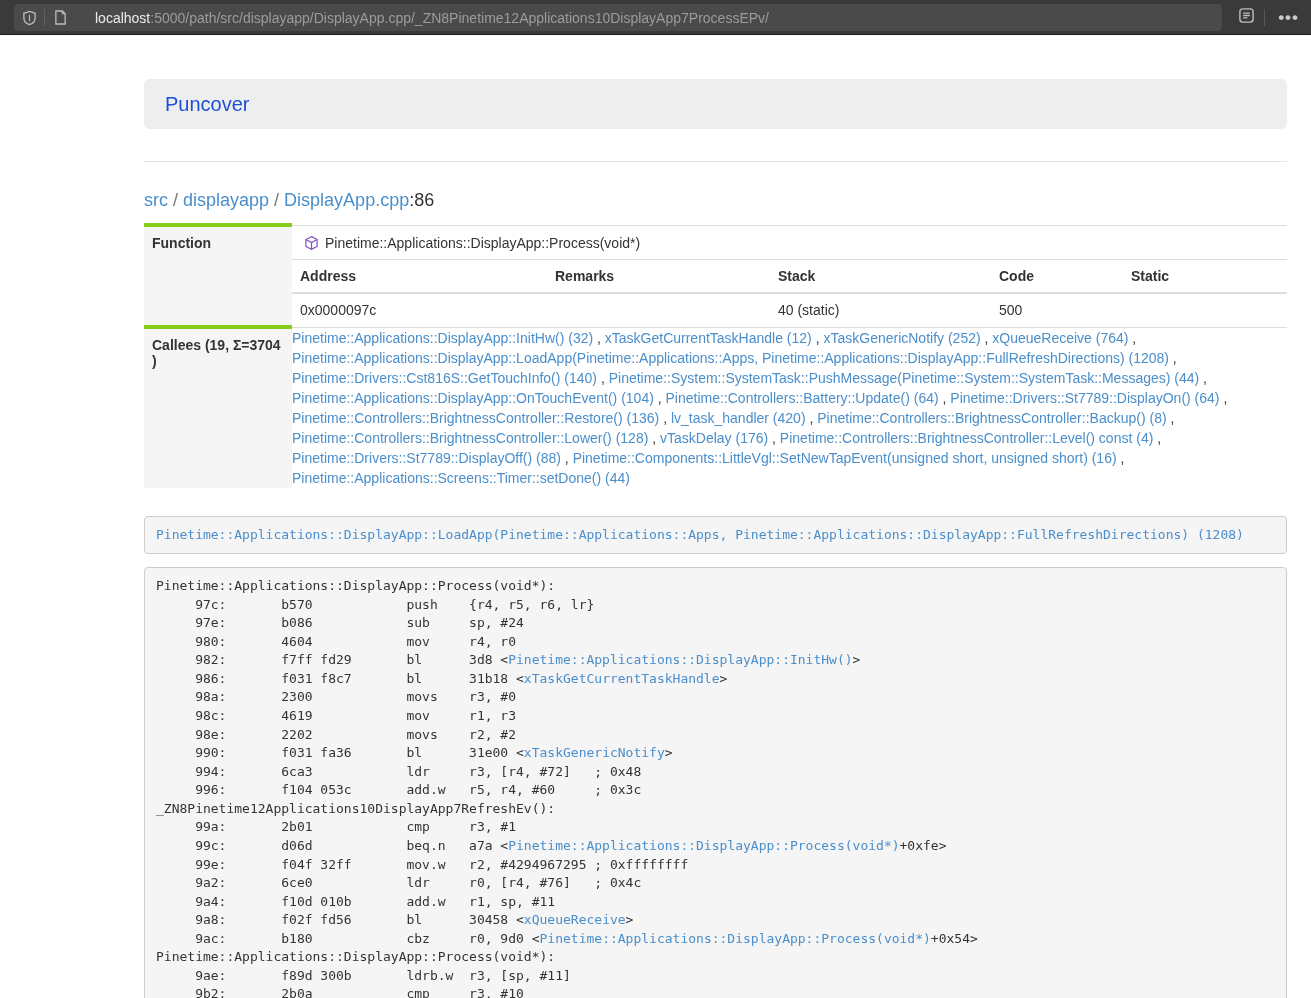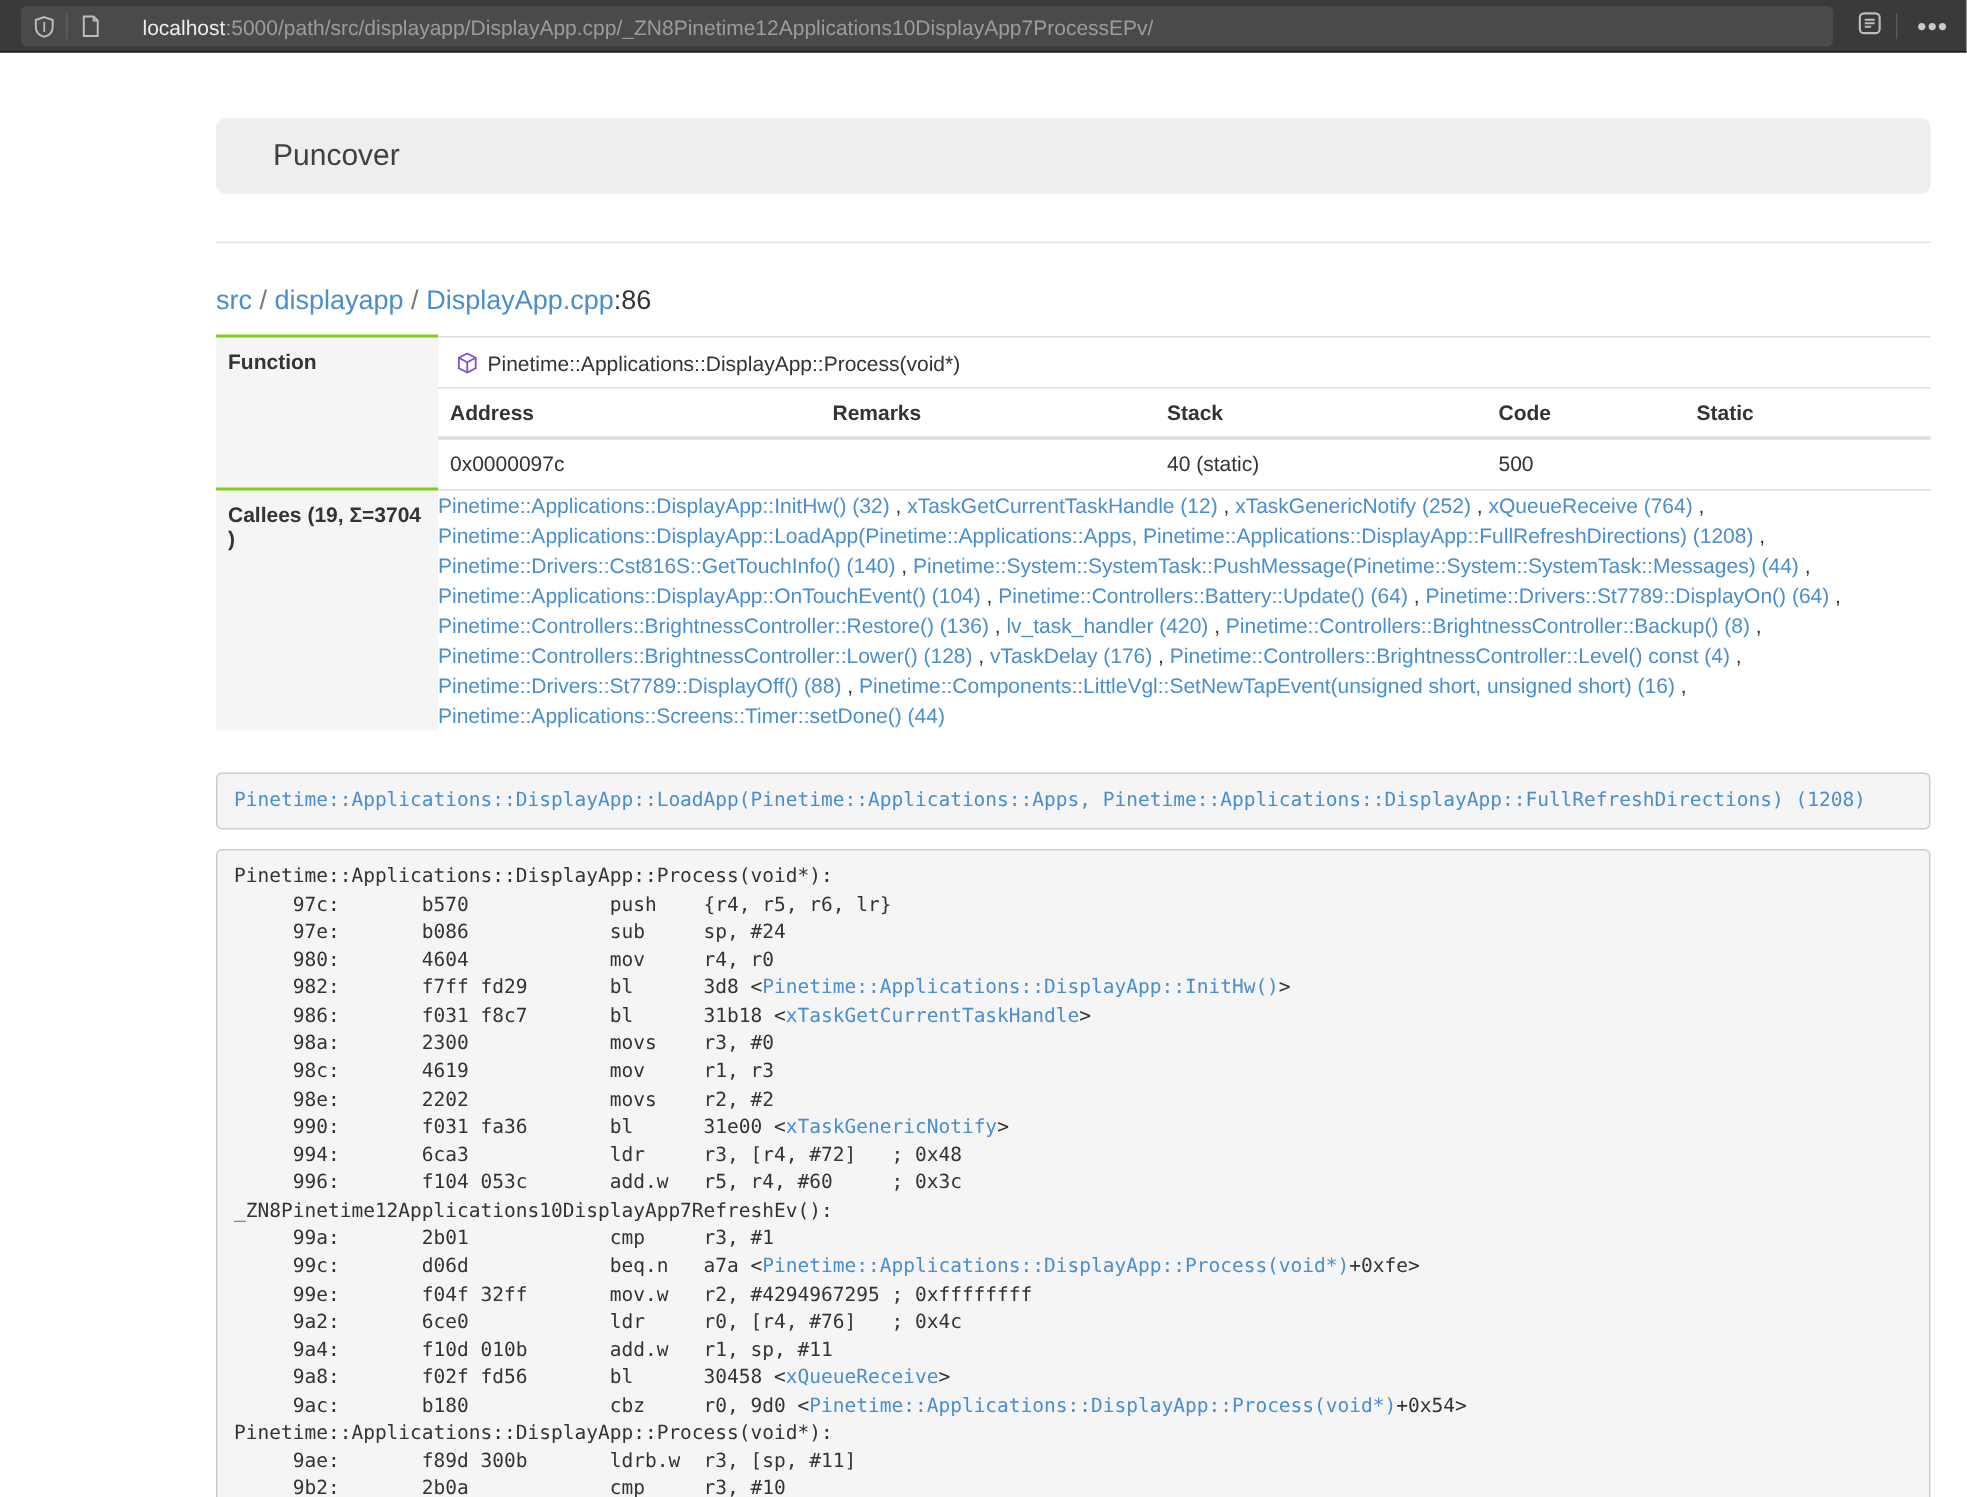--- a/index.html
+++ b/index.html
@@ -20,34 +20,34 @@
   .chrome-right { position:absolute; right:8px; top:4px; height:27px;
                   display:flex; align-items:center; gap:9px; }
   .chrome-right .vdiv2 { width:1px; height:17px; background:#585858; }
   .dots { color:#c9c9c9; font-size:17px; letter-spacing:1px; line-height:27px;
           padding:0 4px; font-weight:bold; }
 
   
   .container { position:absolute; left:144px; top:36px; width:1143px; }
 
   .jumbotron { margin-top:43px; height:50px; background:#eeeeee; border-radius:6px;
-               display:flex; align-items:center; padding-left:38px;
-               font-size:20px; color:#404040; }
+               display:flex; align-items:center; padding-left:21px;
+               font-size:20px; color:#1d4ed8; }
   hr { border:none; border-top:1px solid #e5e5e5; margin-top:32px; }
 
   .breadcrumb { margin-top:28px; font-size:18px; color:#777; }
   .breadcrumb a { color:#4a8ecb; text-decoration:none; }
   .breadcrumb .suffix { color:#333; }
 
   a { color:#4a8ecb; text-decoration:none; }
 
   table.outer { margin-top:12px; width:100%; border-collapse:collapse; font-size:14px; }
   table.outer > tbody > tr > th.lbl {
       width:148px; background:#f5f5f5; text-align:left; vertical-align:top;
-      padding:8px 8px; font-weight:bold; border-top:2px solid #84cc16; color:#333; }
+      padding:8px 8px; font-weight:bold; border-top:4px solid #84cc16; color:#333; }
   table.outer > tbody > tr > td.content {
       border-top:1px solid #ddd; vertical-align:top; padding:0; }
   .symbol-row { padding:9px 12px 8px 12px; display:flex; align-items:center; }
   .symbol-row .cube { margin-right:6px; display:inline-flex; }
   table.inner { width:100%; border-collapse:collapse; font-size:14px; }
   table.inner th { text-align:left; font-weight:bold; padding:8px;
                    border-top:1px solid #ddd; border-bottom:2px solid #ddd; }
   table.inner td { text-align:left; padding:8px 8px 9px 8px;margin-top:37px; }
   .c0{width:255px}.c1{width:223px}.c2{width:221px}.c3{width:132px}.c4{width:auto}
   td.plain { padding:8px; }

